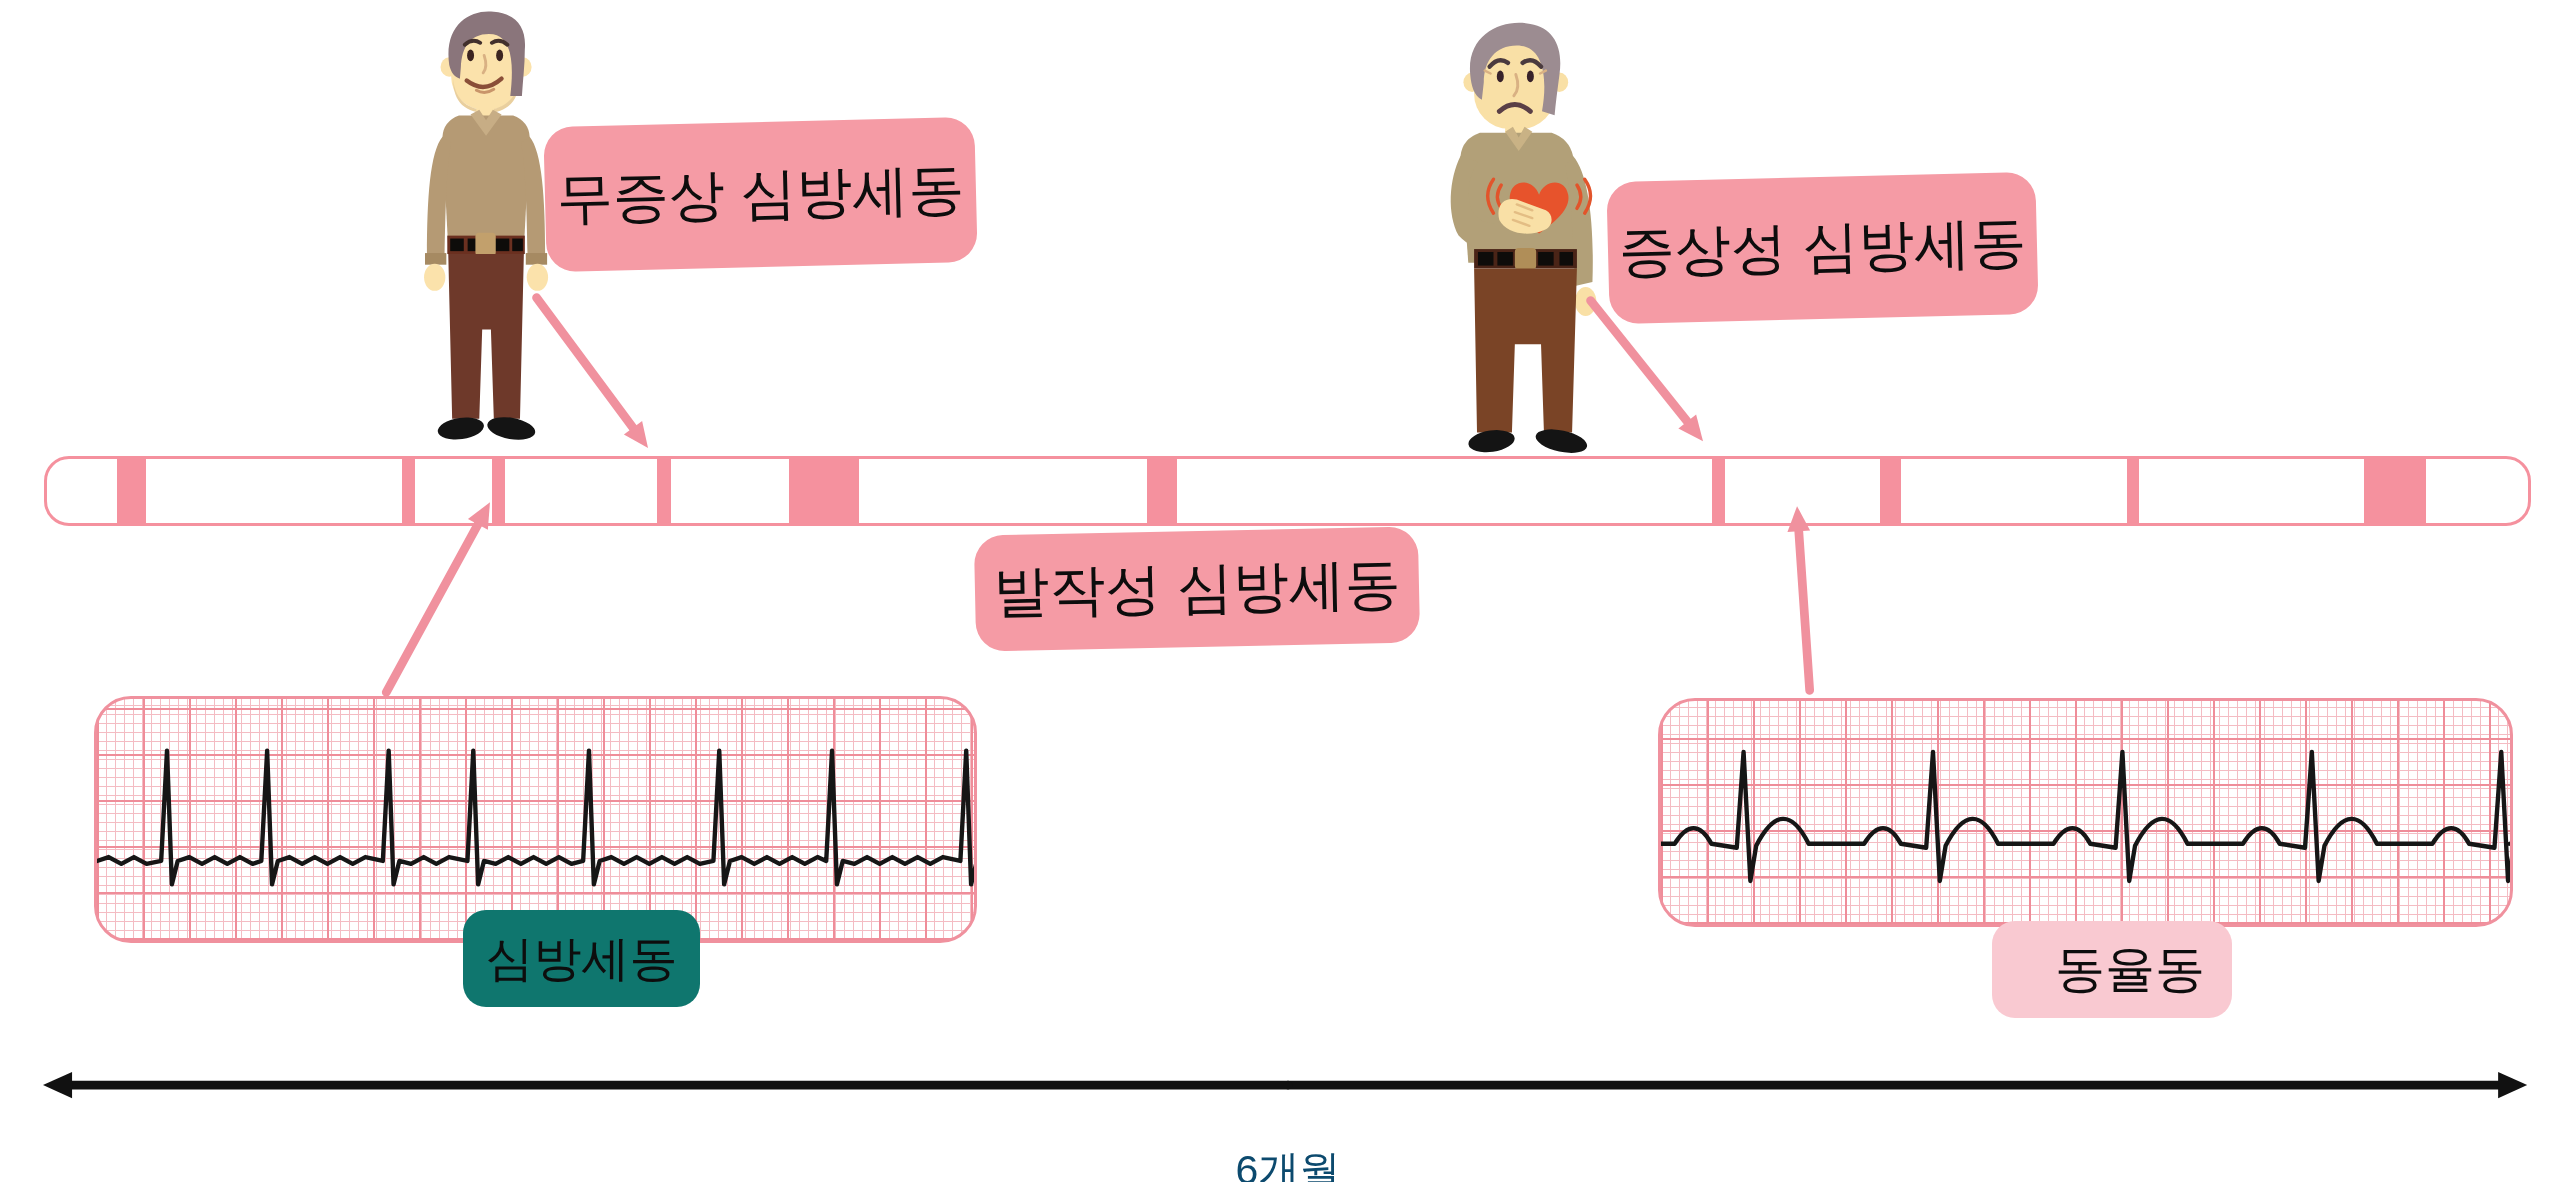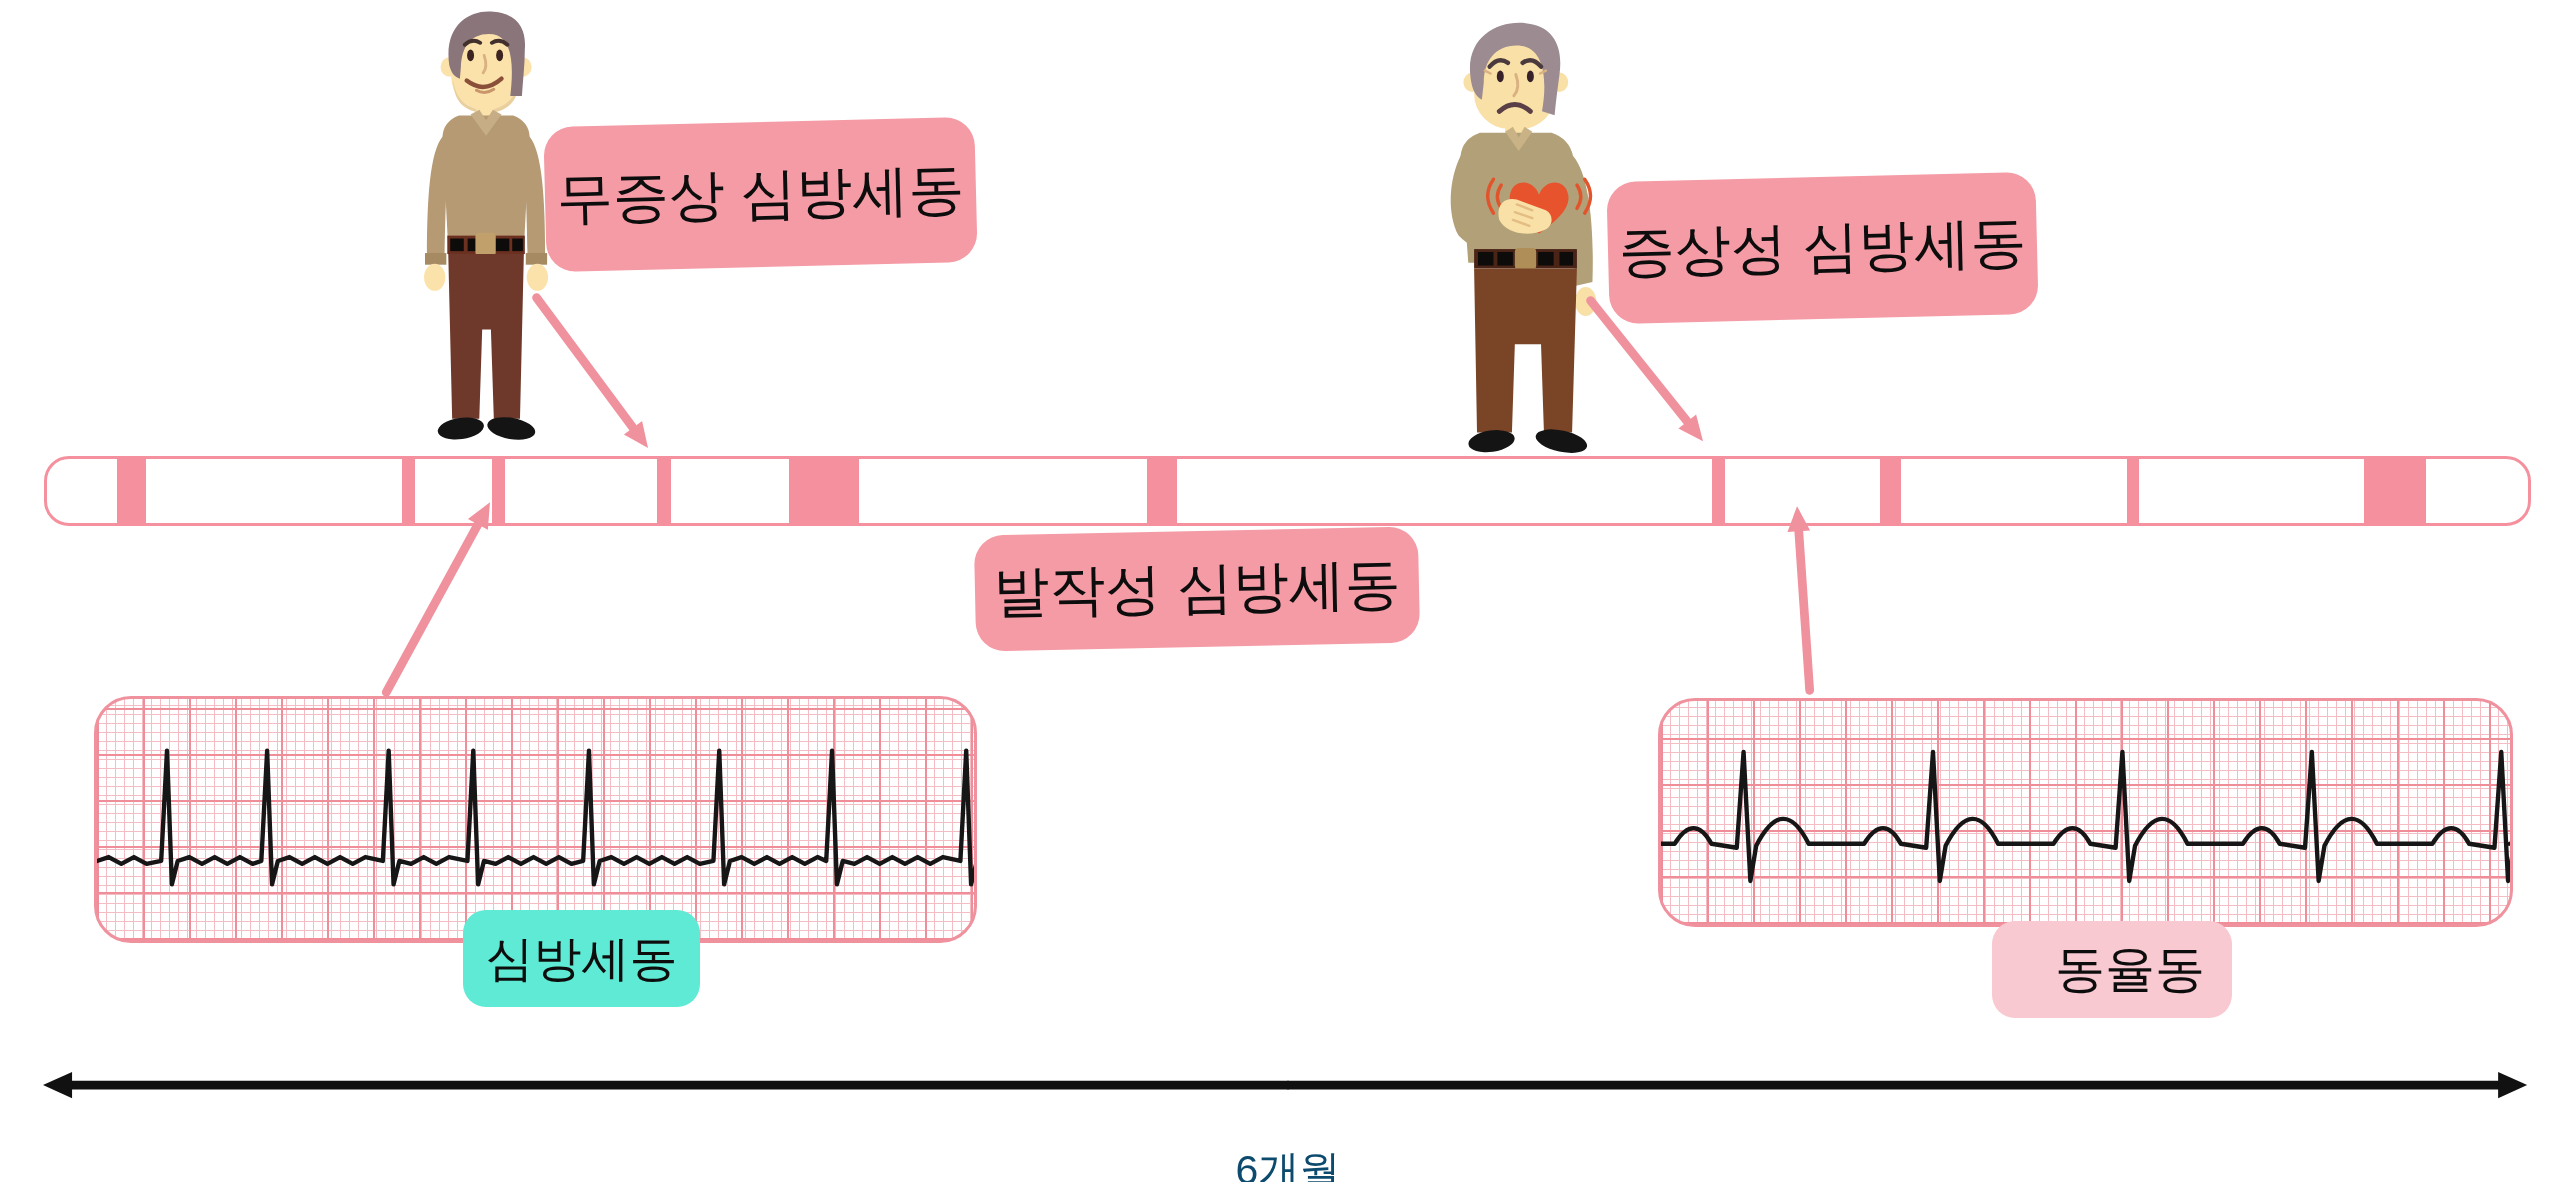--- a/index.html
+++ b/index.html
@@ -16,21 +16,21 @@
   .bar .seg{position:absolute;top:0;bottom:0;}
   
   .callout{
     position:absolute;display:flex;align-items:center;justify-content:center;
     background:#f59ba5;border-radius:29px;color:#0d0d0d;text-align:center;
     white-space:nowrap;
   }
   .co-asym  {left:545px;top:122px;width:431px;height:145px;font-size:56px;transform:rotate(-1.4deg);}
   .co-symp  {left:1608px;top:177px;width:429px;height:142px;font-size:56px;transform:rotate(-1.4deg);}
   .co-parox {left:975px;top:531px;width:444px;height:116px;font-size:56px;transform:rotate(-1.2deg);}
-  .co-afib  {left:463px;top:910px;width:237px;height:97px;font-size:48px;background:#5eead4;border-radius:23px;}
+  .co-afib  {left:463px;top:910px;width:237px;height:97px;font-size:48px;background:#0f766e;border-radius:23px;}
   .co-sinus {left:1992px;top:921px;width:204px;height:97px;font-size:50px;background:#f9c9d1;border-radius:23px;padding-left:36px;}
   
   .ecg{
     position:absolute;box-sizing:border-box;border:3.9px solid #f0919e;border-radius:37px;
     background-color:#fff;
     background-image:
       repeating-linear-gradient(90deg,#ef8d99 0px,#ef8d99 2.3px,transparent 2.3px,transparent 46px),
       repeating-linear-gradient(0deg,#ef8d99 0px,#ef8d99 2.3px,transparent 2.3px,transparent 46px),
       repeating-linear-gradient(90deg,#f4bcc3 0px,#f4bcc3 1.4px,transparent 1.4px,transparent 9px),
       repeating-linear-gradient(0deg,#f4bcc3 0px,#f4bcc3 1.4px,transparent 1.4px,transparent 9px);

